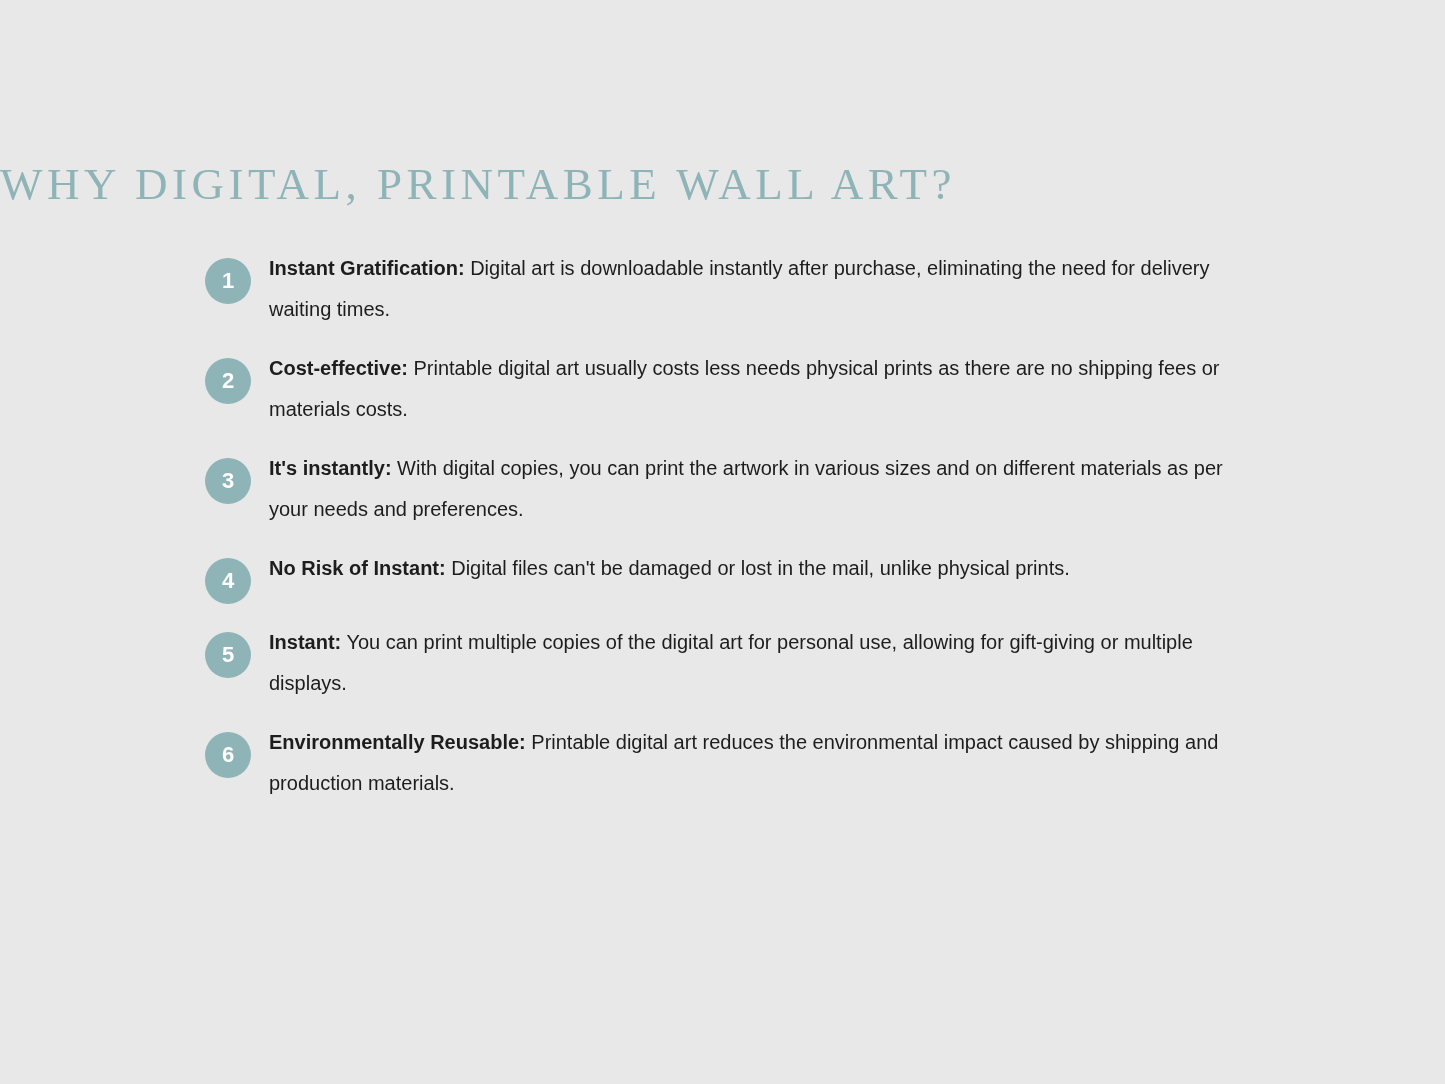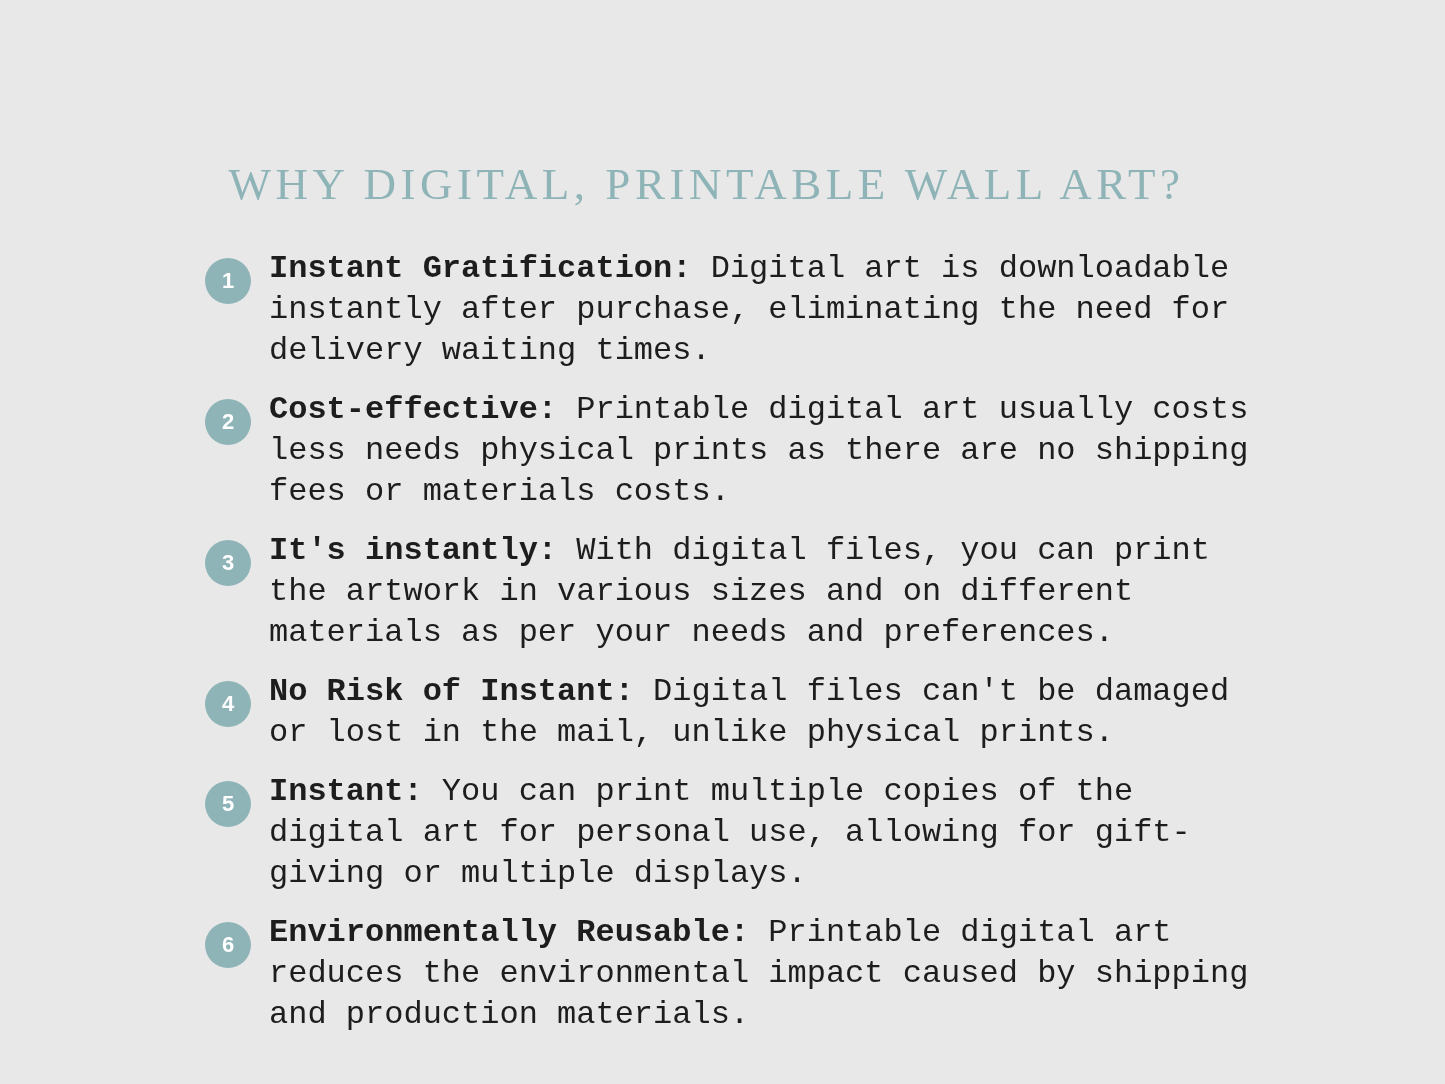--- a/index.html
+++ b/index.html
@@ -18,21 +18,20 @@
     width: 1445px;
     height: 1084px;
     background: #e8e8e8;
     box-sizing: border-box;
   }
   .title {
     position: absolute;
     top: 128px;
     left: 0;
     width: 1413px;
-    text-align: center;
     font-family: "Liberation Serif", serif;
     font-size: 45px;
     letter-spacing: 4.5px;
     color: #8fb4b8;
     font-weight: normal;
     white-space: nowrap;
   }
   .list {
     position: absolute;
     top: 248px;
@@ -55,24 +54,24 @@
     font-weight: bold;
     display: flex;
     align-items: center;
     justify-content: center;
     margin-top: 10px;
     margin-right: 18px;
     font-family: "Liberation Sans", sans-serif;
   }
   .text {
     flex: 1 1 auto;
-    font-size: 32px;
+    font-size: 20px;
     line-height: 41px;
     color: #1d1d1d;
-    font-family: Liberation Mono, monospace;
+    font-family: Liberation Sans, sans-serif;
   }
   .text .lead {
     font-weight: bold;
   }
 </style>
 </head>
 <body>
 
 <div class="page">
 
@@ -85,21 +84,21 @@
       <div class="text"><span class="lead">Instant Gratification:</span><span> Digital art is downloadable instantly after purchase, eliminating the need for delivery waiting times.</span></div>
     </div>
 
     <div class="item">
       <div class="badge">2</div>
       <div class="text"><span class="lead">Cost-effective:</span><span> Printable digital art usually costs less needs physical prints as there are no shipping fees or materials costs.</span></div>
     </div>
 
     <div class="item">
       <div class="badge">3</div>
-      <div class="text"><span class="lead">It's instantly:</span><span> With digital files, you can print the artwork in various sizes and on different materials as per your needs and preferences.</span></div>
+      <div class="text"><span class="lead">It's instantly:</span><span> With digital copies, you can print the artwork in various sizes and on different materials as per your needs and preferences.</span></div>
     </div>
 
     <div class="item">
       <div class="badge">4</div>
       <div class="text"><span class="lead">No Risk of Instant:</span><span> Digital files can't be damaged or lost in the mail, unlike physical prints.</span></div>
     </div>
 
     <div class="item">
       <div class="badge">5</div>
       <div class="text"><span class="lead">Instant:</span><span> You can print multiple copies of the digital art for personal use, allowing for gift-giving or multiple displays.</span></div>

